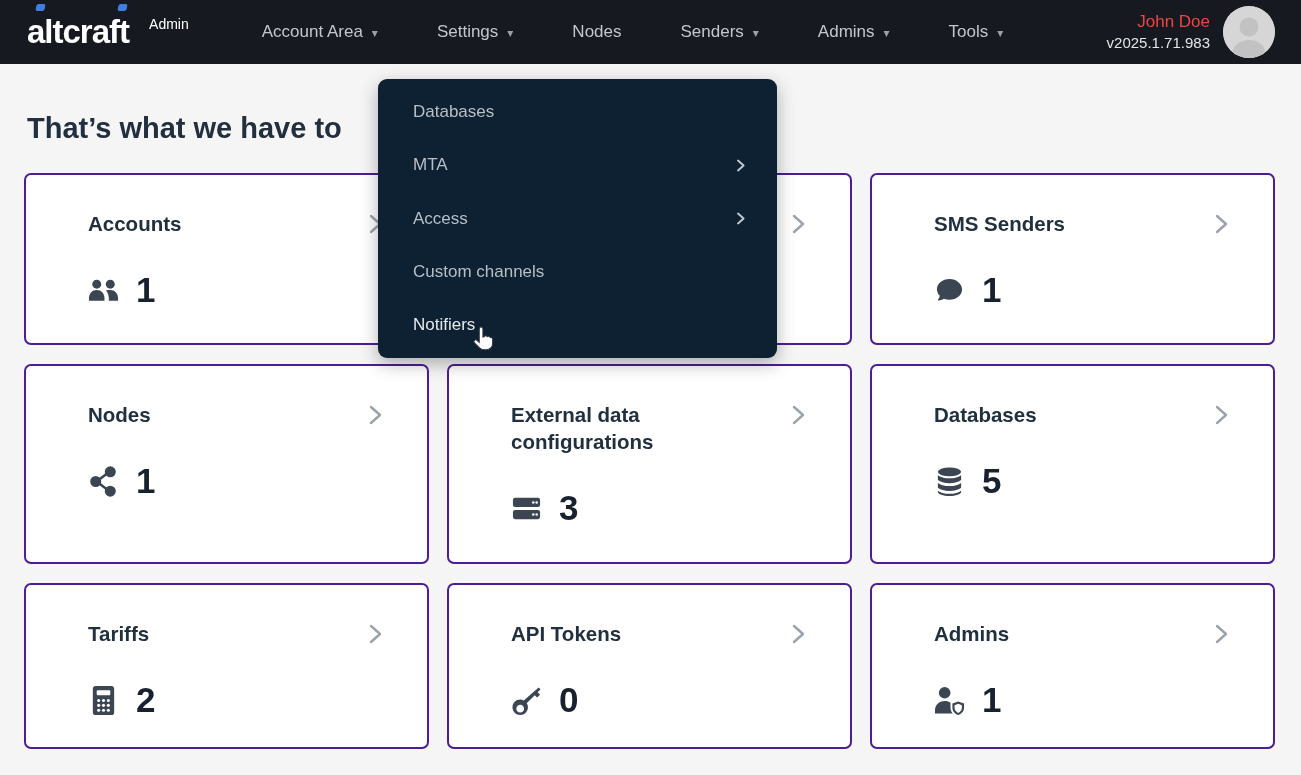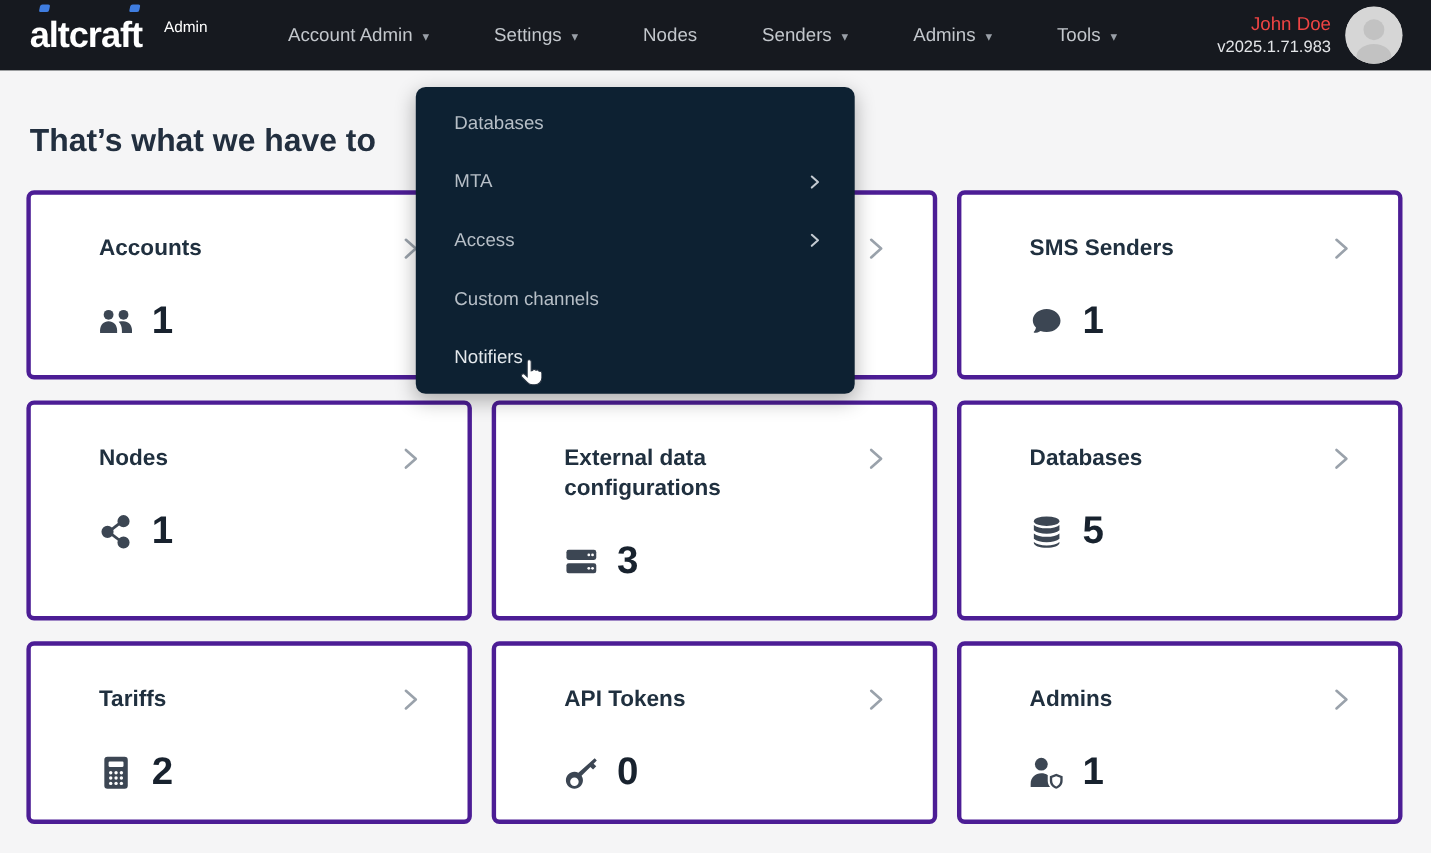--- a/index.html
+++ b/index.html
@@ -94,21 +94,21 @@
   
   .cards {
     margin: 26px 26px 0 24px;
     display: grid;
     grid-template-columns: 405px 405px 405px;
     grid-template-rows: 172px 200px 166px;
     gap: 19px 18px;
   }
   .card {
     background: #ffffff;
-    border: 4px solid #4c1d95;
+    border: 2px solid #4c1d95;
     border-radius: 7px;
     padding: 35px 40px 0 62px;
     position: relative;
     cursor: pointer;
   }
   .card-title {
     color: #20303f;
     font-size: 20.5px;
     font-weight: bold;
     line-height: 27px;
@@ -175,21 +175,21 @@
 <header class="navbar">
   <div class="logo">
     <span class="logo-word">altcraft</span>
     <span class="logo-accent a1"></span>
     <span class="logo-accent a2"></span>
     <span class="logo-suffix">Admin</span>
   </div>
 
   <nav class="nav-menu">
     <div class="nav-item">
-      <span>Account Admin</span>
+      <span>Account Area</span>
       <span class="nav-caret">▾</span>
     </div>
     <div class="nav-item">
       <span>Settings</span>
       <span class="nav-caret">▾</span>
     </div>
     <div class="nav-item">
       <span>Nodes</span>
     </div>
     <div class="nav-item">

